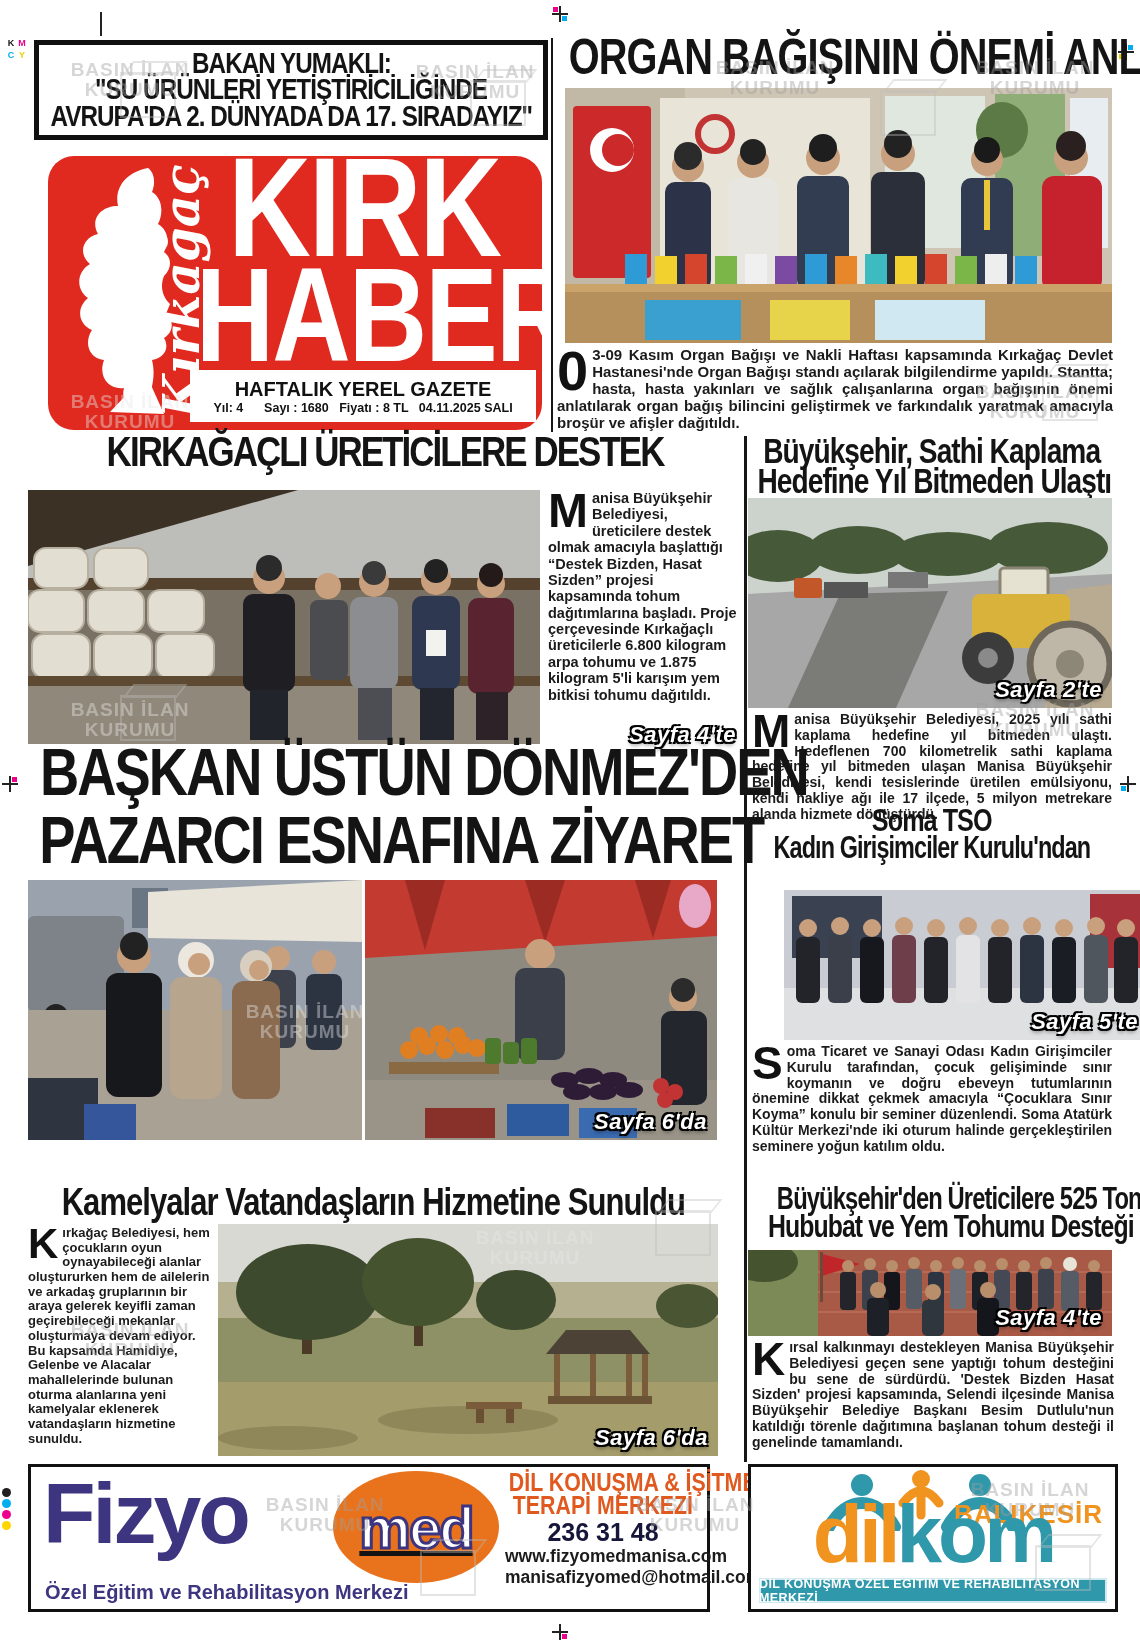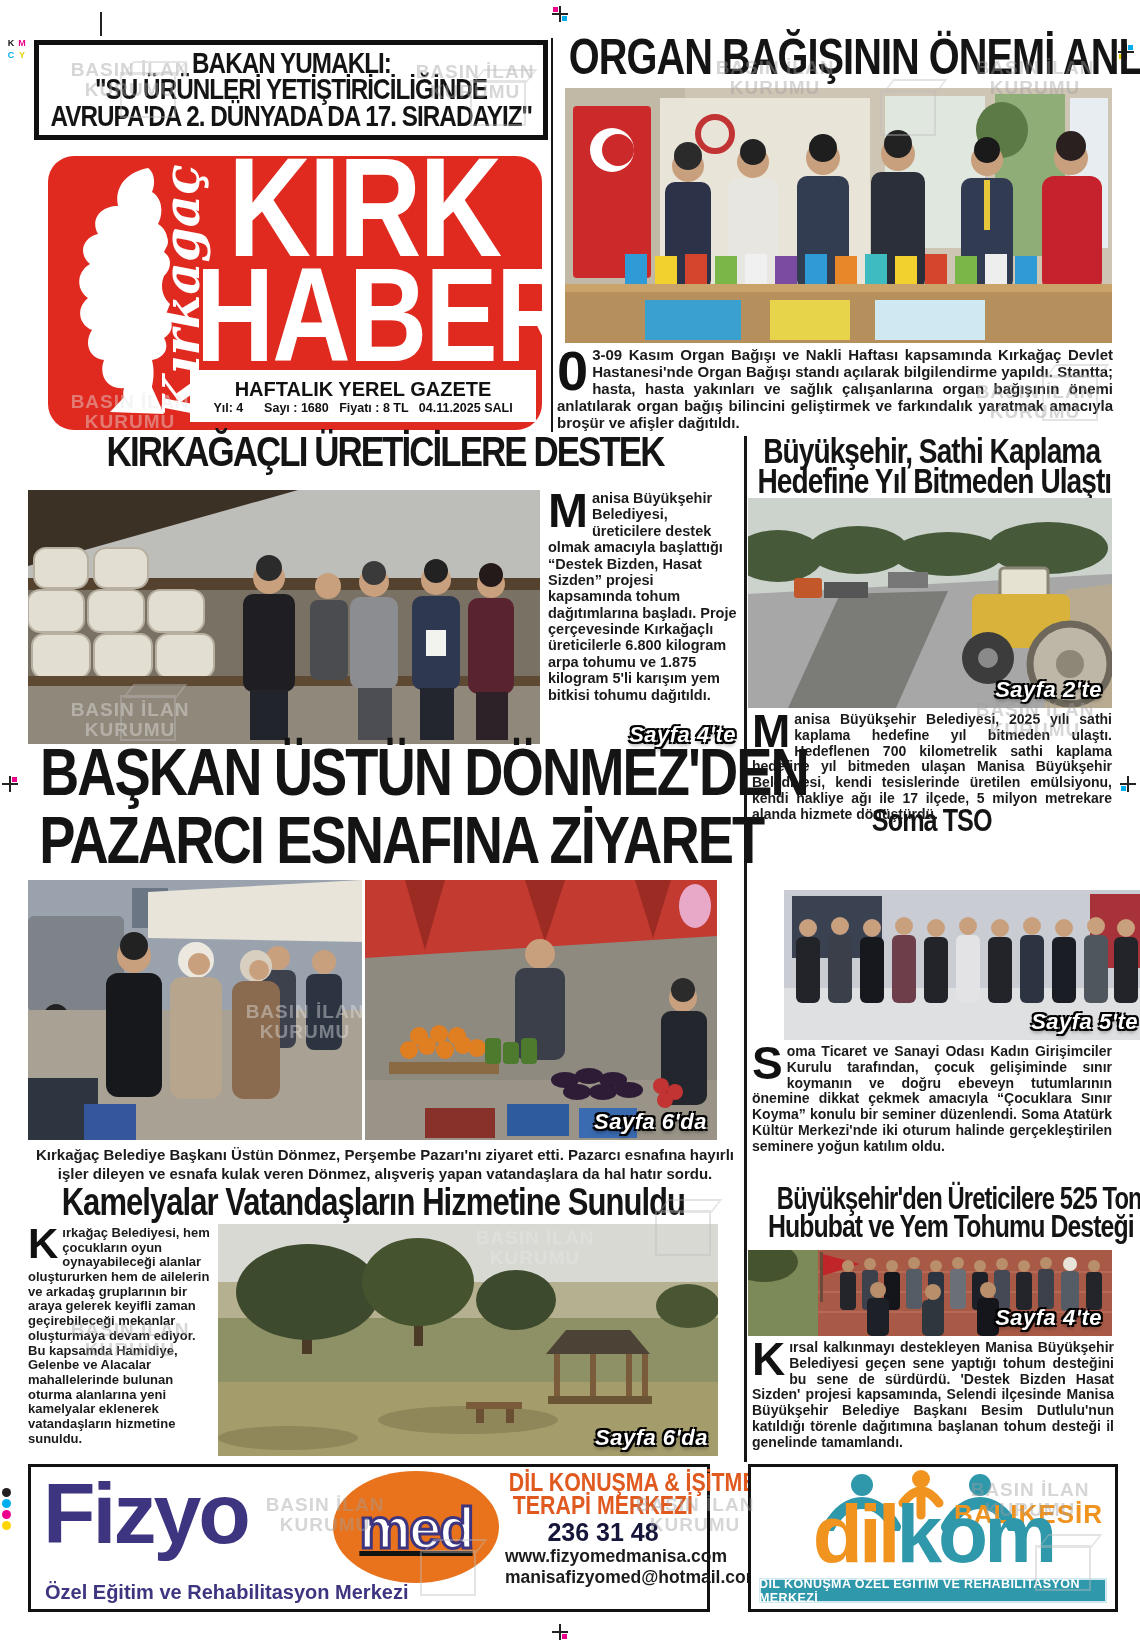--- a/index.html
+++ b/index.html
@@ -255,20 +255,21 @@
         <circle cx="322" cy="166" r="14" fill="#8d8778"></circle>
     </svg>
     <span class="pglabel">Sayfa 2'te</span>
   </div>
   <div class="abs body-txt" style="left:752px;top:712px;width:360px;height:94px;font-size:14px;">
     <span class="dc" style="font-size:46px;">M</span><span>anisa Büyükşehir Belediyesi, 2025 yılı sathi kaplama hedefine yıl bitmeden ulaştı. Hedeflenen 700 kilometrelik sathi kaplama hedefine yıl bitmeden ulaşan Manisa Büyükşehir Belediyesi, kendi tesislerinde üretilen emülsiyonu, kendi nakliye ağı ile 17 ilçede, 5 milyon metrekare alanda hizmete dönüştürdü.</span>
   </div>
 
   <div class="abs hl" style="left:752px;top:808px;width:360px;font-size:26px;line-height:1.05;">
     <div><span class="sq">Soma TSO</span></div>
+    <div><span class="sq" style="transform:scale(0.9,1.18);">Kadın Girişimciler Kurulu'ndan</span></div>
   </div>
   <div class="photo" style="left:748px;top:890px;width:364px;height:150px;margin-left:36px;">
     <svg viewBox="0 0 364 150" preserveAspectRatio="none">
       <rect width="364" height="150" fill="#c9ccd2"></rect>
       <rect x="8" y="6" width="90" height="62" fill="#3a4252"></rect>
       <rect x="306" y="4" width="52" height="74" fill="#a8323a"></rect>
       <rect y="98" width="364" height="52" fill="#dfe0e2"></rect>
       <g>
         <circle cx="24" cy="38" r="9" fill="#c9a07e"></circle>
           <rect x="12" y="47" width="24" height="66" rx="6" fill="#23242a"></rect>
@@ -370,21 +371,20 @@
           <circle cx="296" cy="206" r="8"></circle>
           <circle cx="310" cy="212" r="8"></circle>
           <circle cx="300" cy="220" r="8"></circle>
         </g>
       <rect x="142" y="224" width="62" height="32" fill="#2e5b9e"></rect>
         <rect x="214" y="228" width="58" height="30" fill="#3a6ab0"></rect>
         <rect x="60" y="228" width="70" height="30" fill="#88302a"></rect>
     </svg>
     <span class="pglabel">Sayfa 6'da</span>
   </div>
-  <div class="abs" style="left:28px;top:1146px;width:714px;text-align:center;font-size:15px;font-weight:bold;line-height:1.25;color:#1b1b1b;">Kırkağaç Belediye Başkanı Üstün Dönmez, Perşembe Pazarı'nı ziyaret etti. Pazarcı esnafına hayırlı işler dileyen ve esnafa kulak veren Dönmez, alışveriş yapan vatandaşlara da hal hatır sordu.</div>
 
   <div class="abs hl" style="left:28px;top:1186px;width:690px;font-size:32px;"><span class="sq">Kamelyalar Vatandaşların Hizmetine Sunuldu</span></div>
   <div class="abs body-txt" style="left:28px;top:1226px;width:184px;height:236px;font-size:13px;text-align:left;">
     <span class="dc" style="font-size:42px;">K</span><span>ırkağaç Belediyesi, hem çocukların oyun oynayabileceği alanlar oluştururken hem de ailelerin ve arkadaş gruplarının bir araya gelerek keyifli zaman geçirebileceği mekanlar oluşturmaya devam ediyor. Bu kapsamda Hamidiye, Gelenbe ve Alacalar mahallelerinde bulunan oturma alanlarına yeni kamelyalar eklenerek vatandaşların hizmetine sunuldu.</span>
   </div>
   <div class="photo" style="left:218px;top:1224px;width:500px;height:232px;">
     <svg viewBox="0 0 500 232" preserveAspectRatio="none">
       <rect width="500" height="232" fill="#d9d9d3"></rect>
       <rect y="58" width="500" height="42" fill="#b5b08f"></rect>
       <rect y="94" width="500" height="70" fill="#8e9165"></rect>

